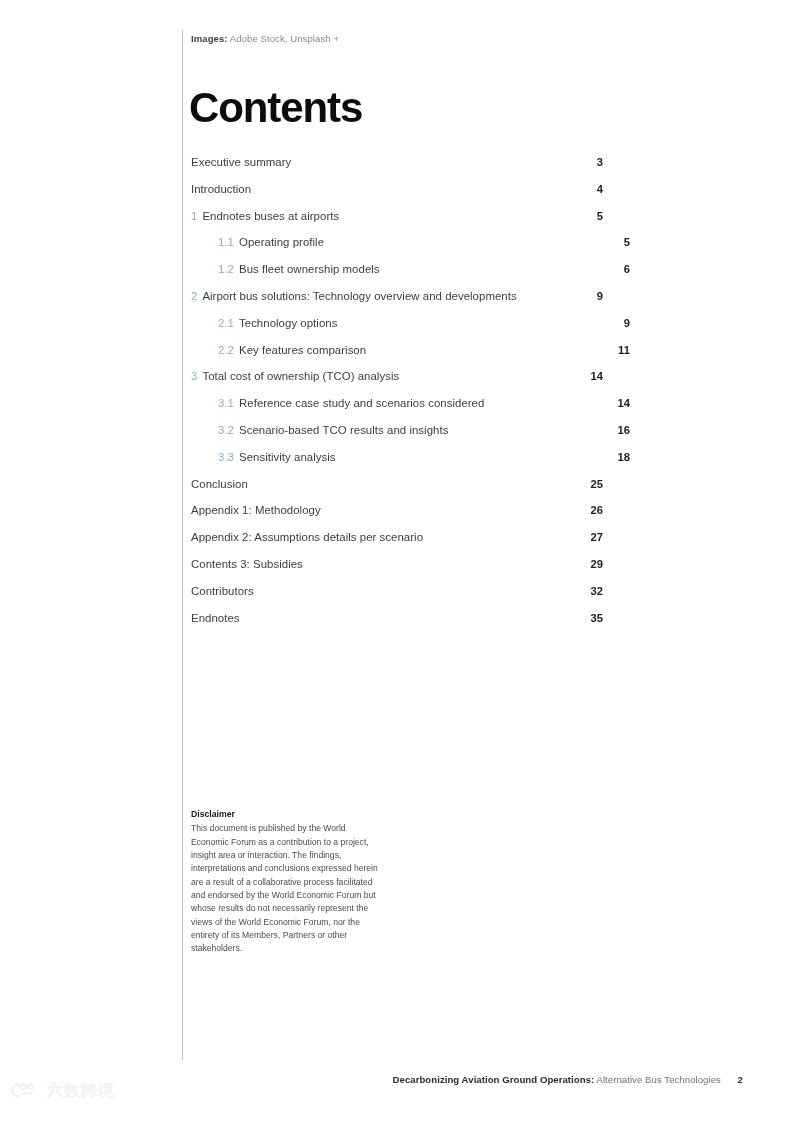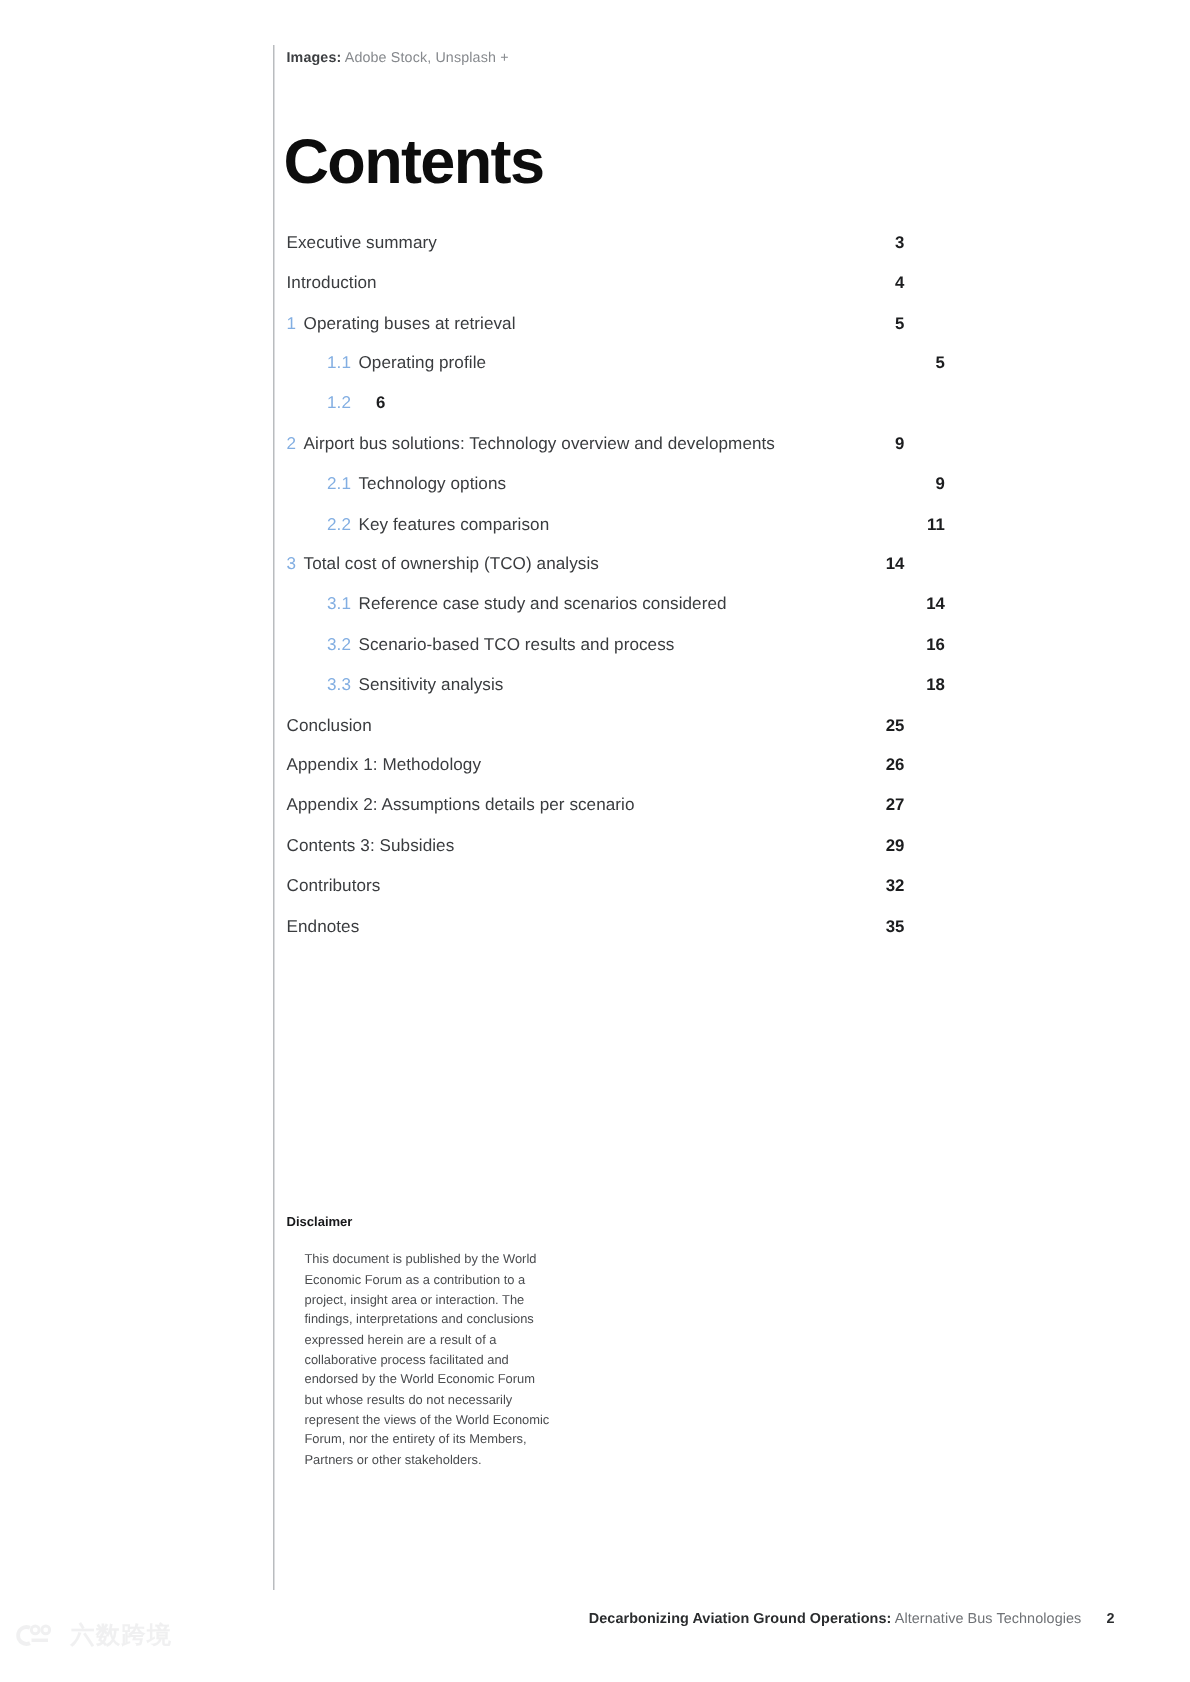--- a/index.html
+++ b/index.html
@@ -107,21 +107,21 @@
     color: #4a4c4f;
   }
   .disclaimer h4 {
     margin: 0 0 1px 0;
     font-size: 8.7px;
     font-weight: 700;
     color: #18191b;
     line-height: 13.35px;
   }
   .disclaimer p {
-    margin: 12px;
+    margin: 0;
   }
   .disclaimer p + p {
     margin-top: 11px;
   }
 
   
   .footer {
     position: absolute;
     right: 50px;
     top: 1074px;
@@ -178,30 +178,31 @@
       <div class="toc-row">
         <span class="toc-label">Executive summary</span>
         <span class="toc-page">3</span>
       </div>
       <div class="toc-row">
         <span class="toc-label">Introduction</span>
         <span class="toc-page">4</span>
       </div>
       <div class="toc-row">
         <span class="toc-num">1</span>
-        <span class="toc-label">Operating buses at retrieval</span>
+        <span class="toc-label">Endnotes buses at airports</span>
         <span class="toc-page">5</span>
       </div>
       <div class="toc-row sub">
         <span class="toc-num">1.1</span>
         <span class="toc-label">Operating profile</span>
         <span class="toc-page">5</span>
       </div>
       <div class="toc-row sub">
         <span class="toc-num">1.2</span>
+        <span class="toc-label">Bus fleet ownership models</span>
         <span class="toc-page">6</span>
       </div>
       <div class="toc-row">
         <span class="toc-num">2</span>
         <span class="toc-label">Airport bus solutions: Technology overview and developments</span>
         <span class="toc-page">9</span>
       </div>
       <div class="toc-row sub">
         <span class="toc-num">2.1</span>
         <span class="toc-label">Technology options</span>
@@ -217,21 +218,21 @@
         <span class="toc-label">Total cost of ownership (TCO) analysis</span>
         <span class="toc-page">14</span>
       </div>
       <div class="toc-row sub">
         <span class="toc-num">3.1</span>
         <span class="toc-label">Reference case study and scenarios considered</span>
         <span class="toc-page">14</span>
       </div>
       <div class="toc-row sub">
         <span class="toc-num">3.2</span>
-        <span class="toc-label">Scenario-based TCO results and process</span>
+        <span class="toc-label">Scenario-based TCO results and insights</span>
         <span class="toc-page">16</span>
       </div>
       <div class="toc-row sub">
         <span class="toc-num">3.3</span>
         <span class="toc-label">Sensitivity analysis</span>
         <span class="toc-page">18</span>
       </div>
       <div class="toc-row">
         <span class="toc-label">Conclusion</span>
         <span class="toc-page">25</span>

